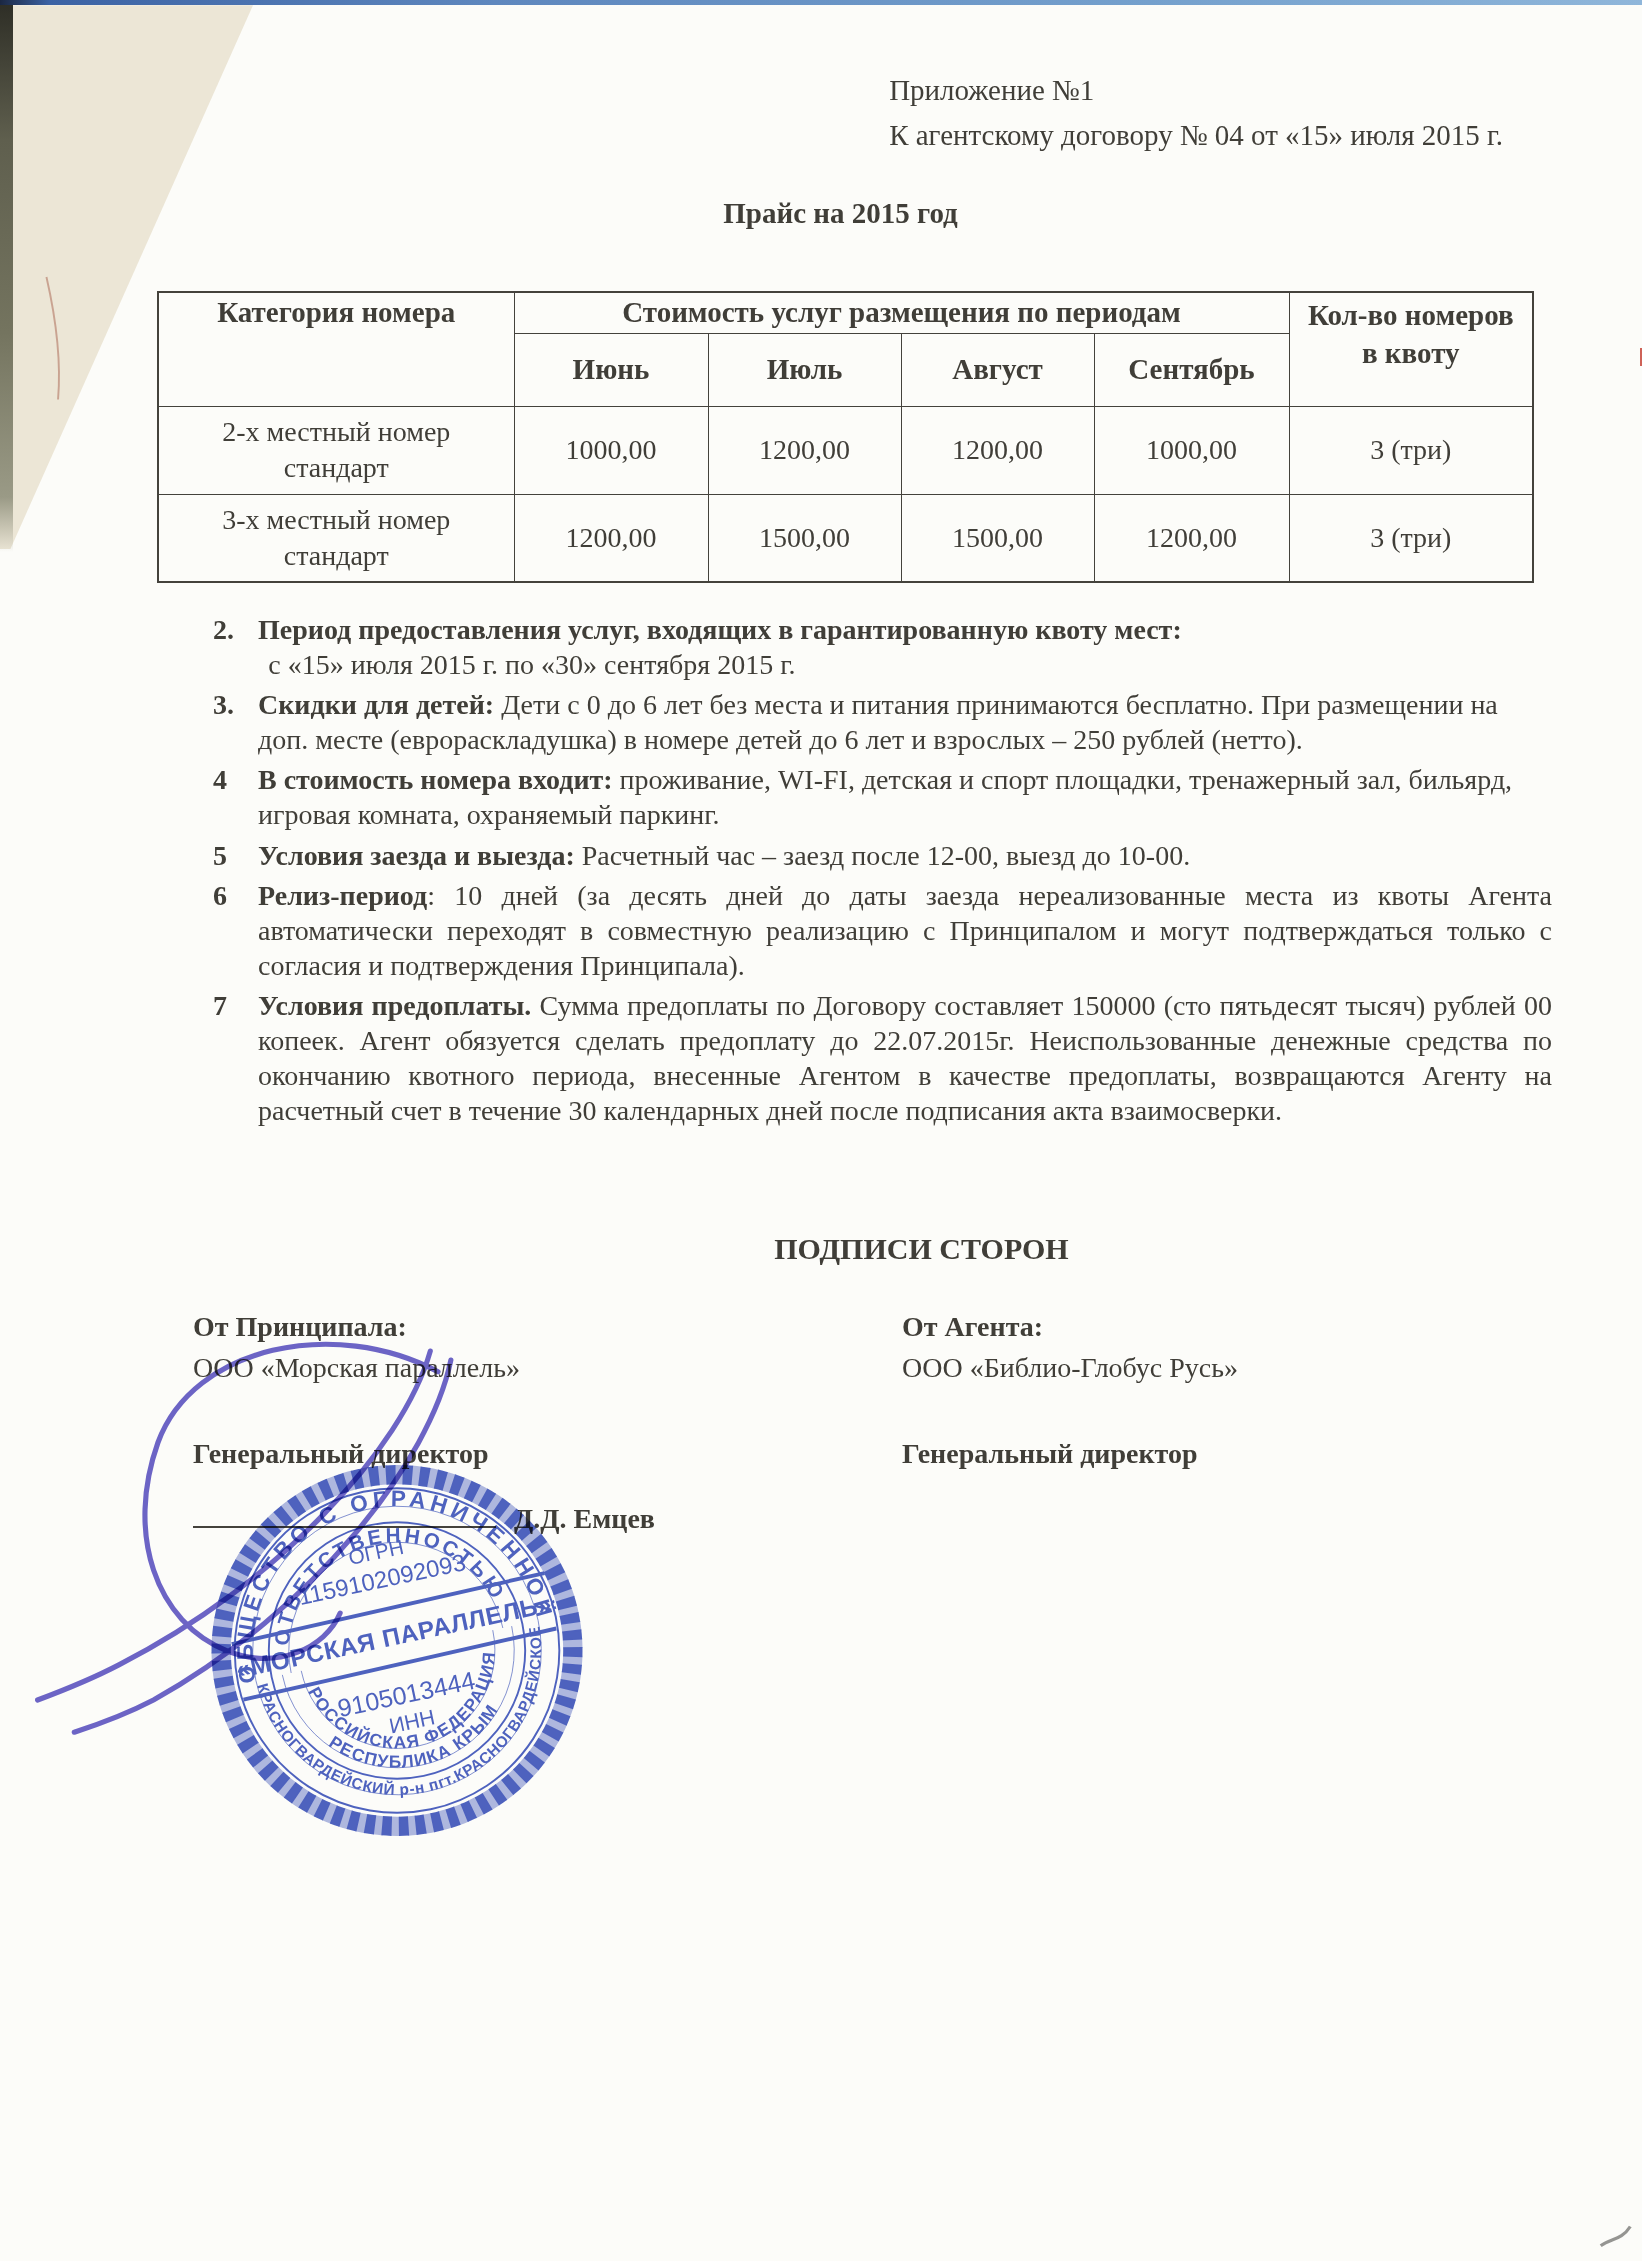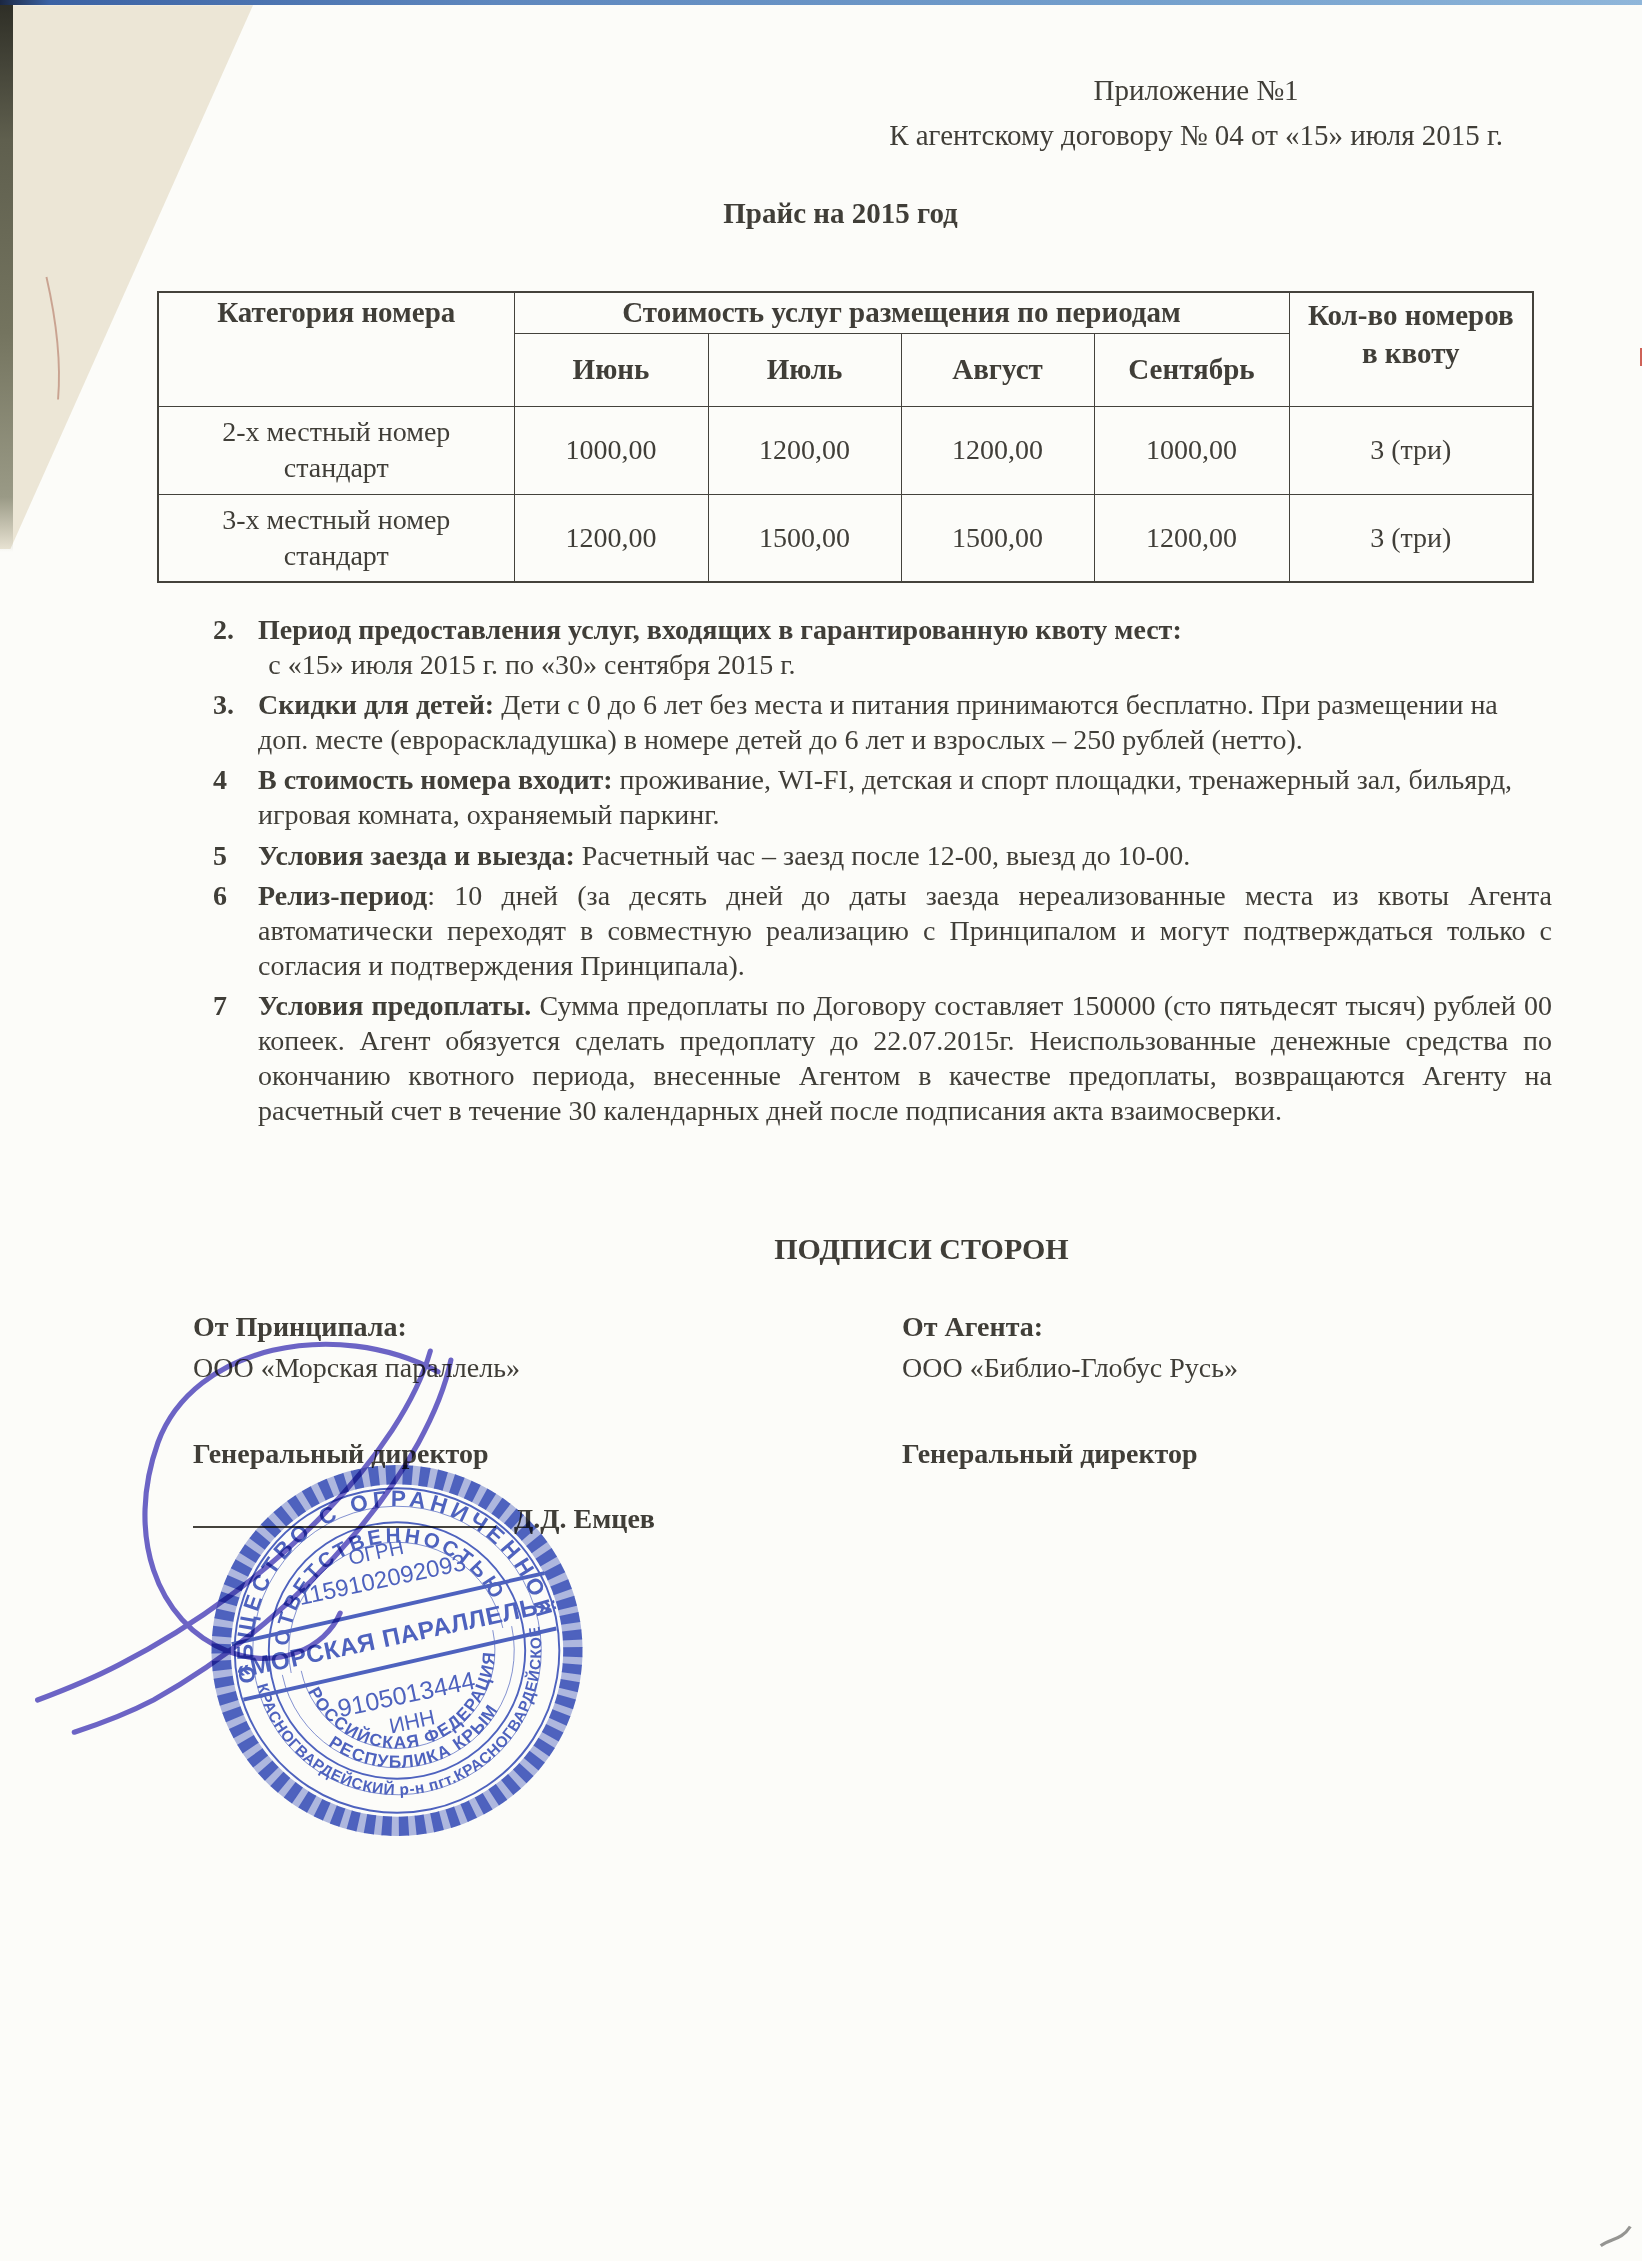--- a/index.html
+++ b/index.html
@@ -15,21 +15,21 @@
   .scan-top{position:absolute;top:0;left:0;width:100%;height:5.2px;
     background:linear-gradient(90deg,#1b2742 0,#3b62a4 3%,#5e87be 30%,#74a0cd 70%,#8fb6da 100%);}
   .scan-wedge{position:absolute;top:5.2px;left:0;width:258px;height:544px;
     background:#ece6d6;clip-path:polygon(0 0,253px 0,10.3px 100%,0 100%);}
   .scan-strip{position:absolute;top:2.6px;left:0;width:13px;height:549px;
     background:linear-gradient(180deg,#2e2e26 0%,#5f5f4e 25%,#74745f 60%,#9a9a86 90%,rgba(250,250,245,0) 100%);}
   .scan-scratch{position:absolute;top:0;left:0;}
   .scan-sliver{position:absolute;right:0;top:348px;width:3.2px;height:18px;background:#c23b2e;opacity:.8;}
   .scan-corner-mark{position:absolute;right:5.2px;bottom:6.4px;}
   
-  .doc-header{position:absolute;top:68px;right:140px;text-align:center;
+  .doc-header{position:absolute;top:68px;right:140px;text-align:left;
     font-size:29px;line-height:1.55;white-space:nowrap;}
   
   .sec1{position:absolute;top:192px;left:164px;width:1353px;text-align:center;
     font-weight:bold;font-size:29px;line-height:1.45;}
   .sec1 .num{margin-right:17px;}
   
   table.price{position:absolute;top:291px;left:157px;width:1375px;
     border-collapse:collapse;table-layout:fixed;border-radius:9px;}
   table.price th,table.price td{
     border:1.9px solid #44423c;padding:2.6px 9px;overflow:hidden;}

